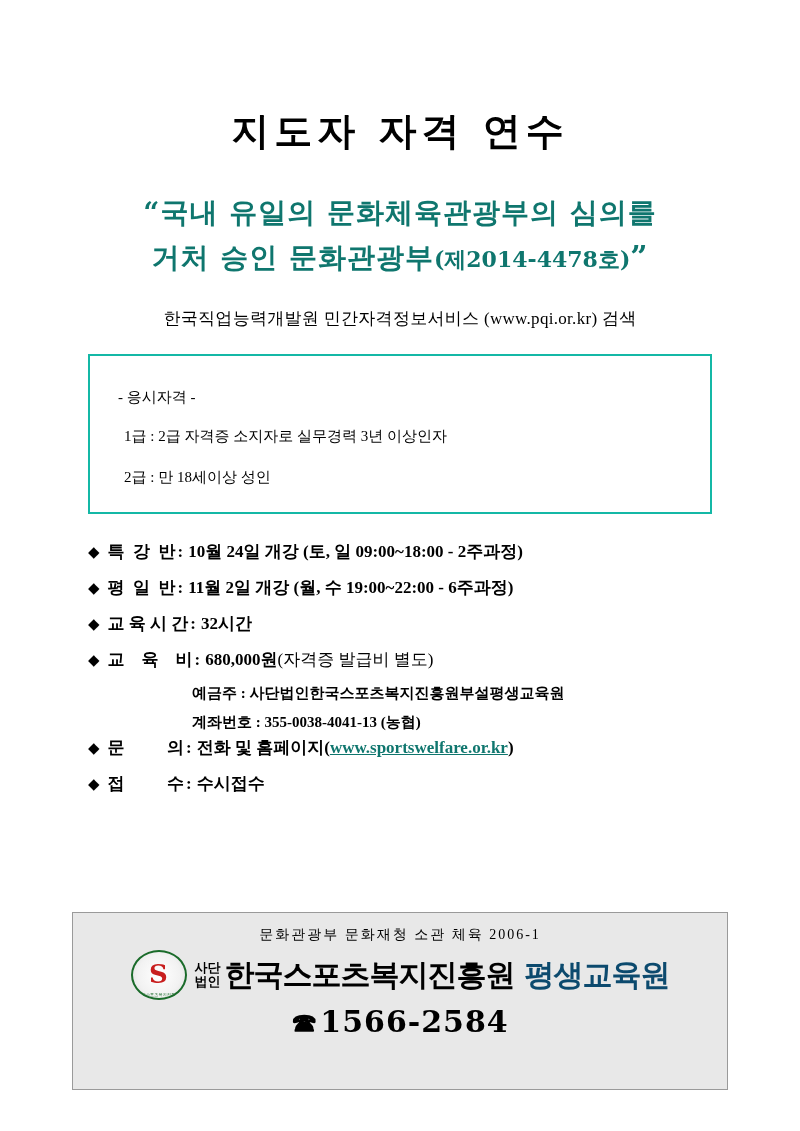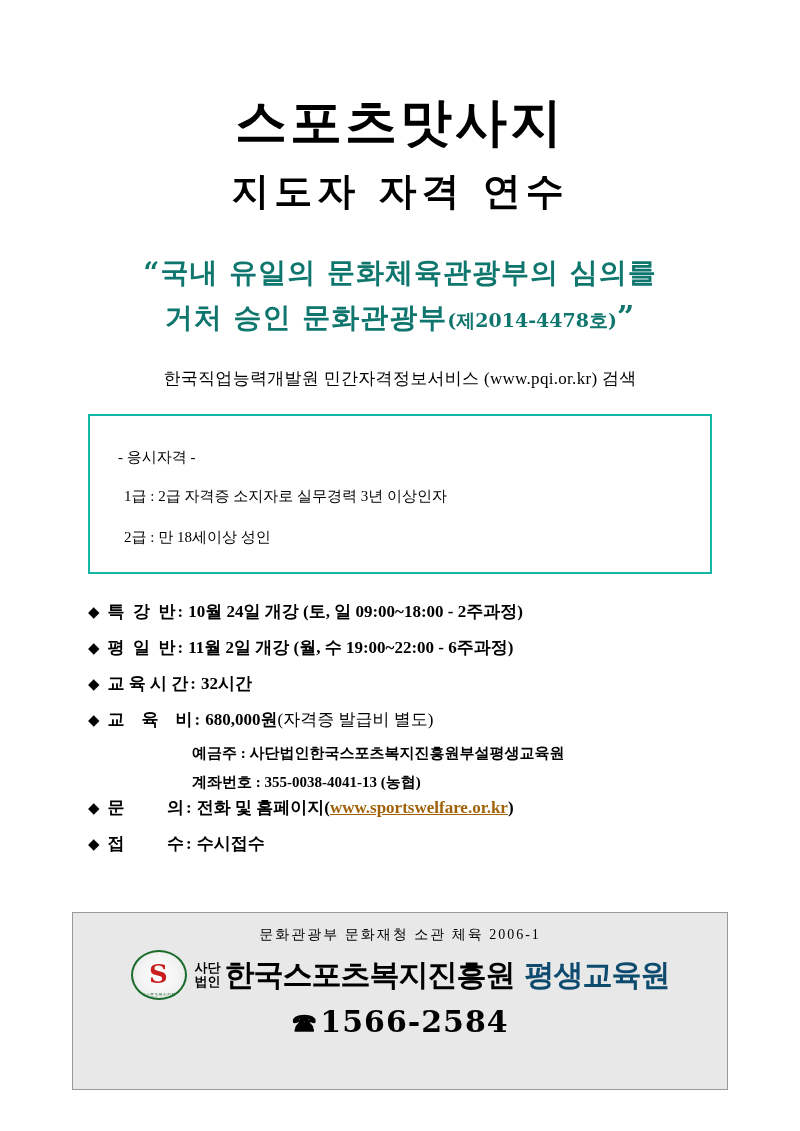--- a/index.html
+++ b/index.html
@@ -50,21 +50,21 @@
     font-size: 28px;
     font-weight: bold;
     line-height: 1.55;
     margin-top: 34px;
     letter-spacing: 1px;
   }
   .quote-block .qmark {
     font-size: 30px;
   }
   .quote-block .cert-no {
-    font-size: 19px;
+    font-size: 22px;
     letter-spacing: 0;
   }
 
   
   .search-line {
     text-align: center;
     font-size: 17px;
     margin-top: 26px;
     letter-spacing: 0.3px;
   }
@@ -118,21 +118,21 @@
     font-weight: bold;
     font-size: 17px;
   }
   .sub-line {
     margin: 4px 0 10px 104px;
     font-size: 15px;
     font-weight: bold;
   }
   .sub-line.second { margin-top: 10px; margin-bottom: 4px; }
   a.link {
-    color: #a16207;
+    color: #0f766e;
     text-decoration: underline;
   }
 
   
   .footer-box {
     position: absolute;
     left: 72px;
     top: 912px;
     width: 656px;
     height: 178px;
@@ -214,21 +214,20 @@
     font-size: 26px;
     margin-right: 2px;
   }
 </style>
 </head>
 <body>
 
 <div class="page">
 
   <div class="title-wrap">
-    <div class="title-main">스포츠맛사지</div>
     <div class="title-sub">지도자 자격 연수</div>
   </div>
 
   <div class="quote-block">
     <div>“국내 유일의 문화체육관광부의 심의를</div>
     <div>
       <span>거처 승인 문화관광부</span><span class="cert-no">(제2014-4478호)</span><span class="qmark">”</span>
     </div>
   </div>
 

